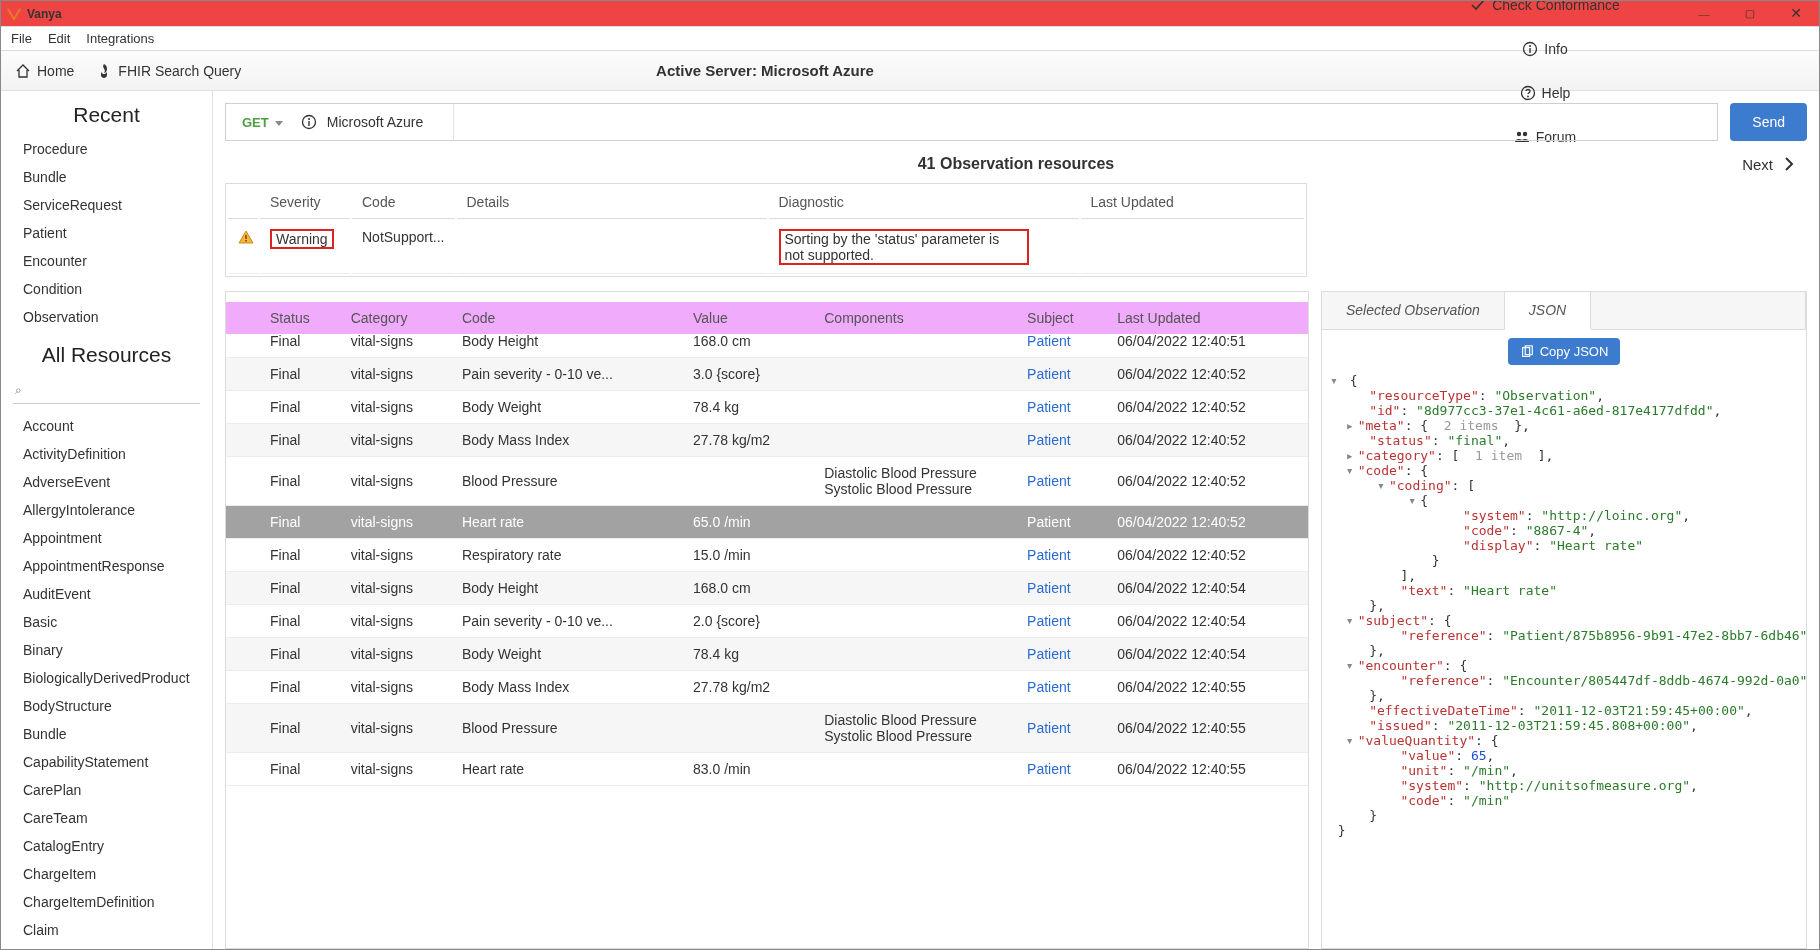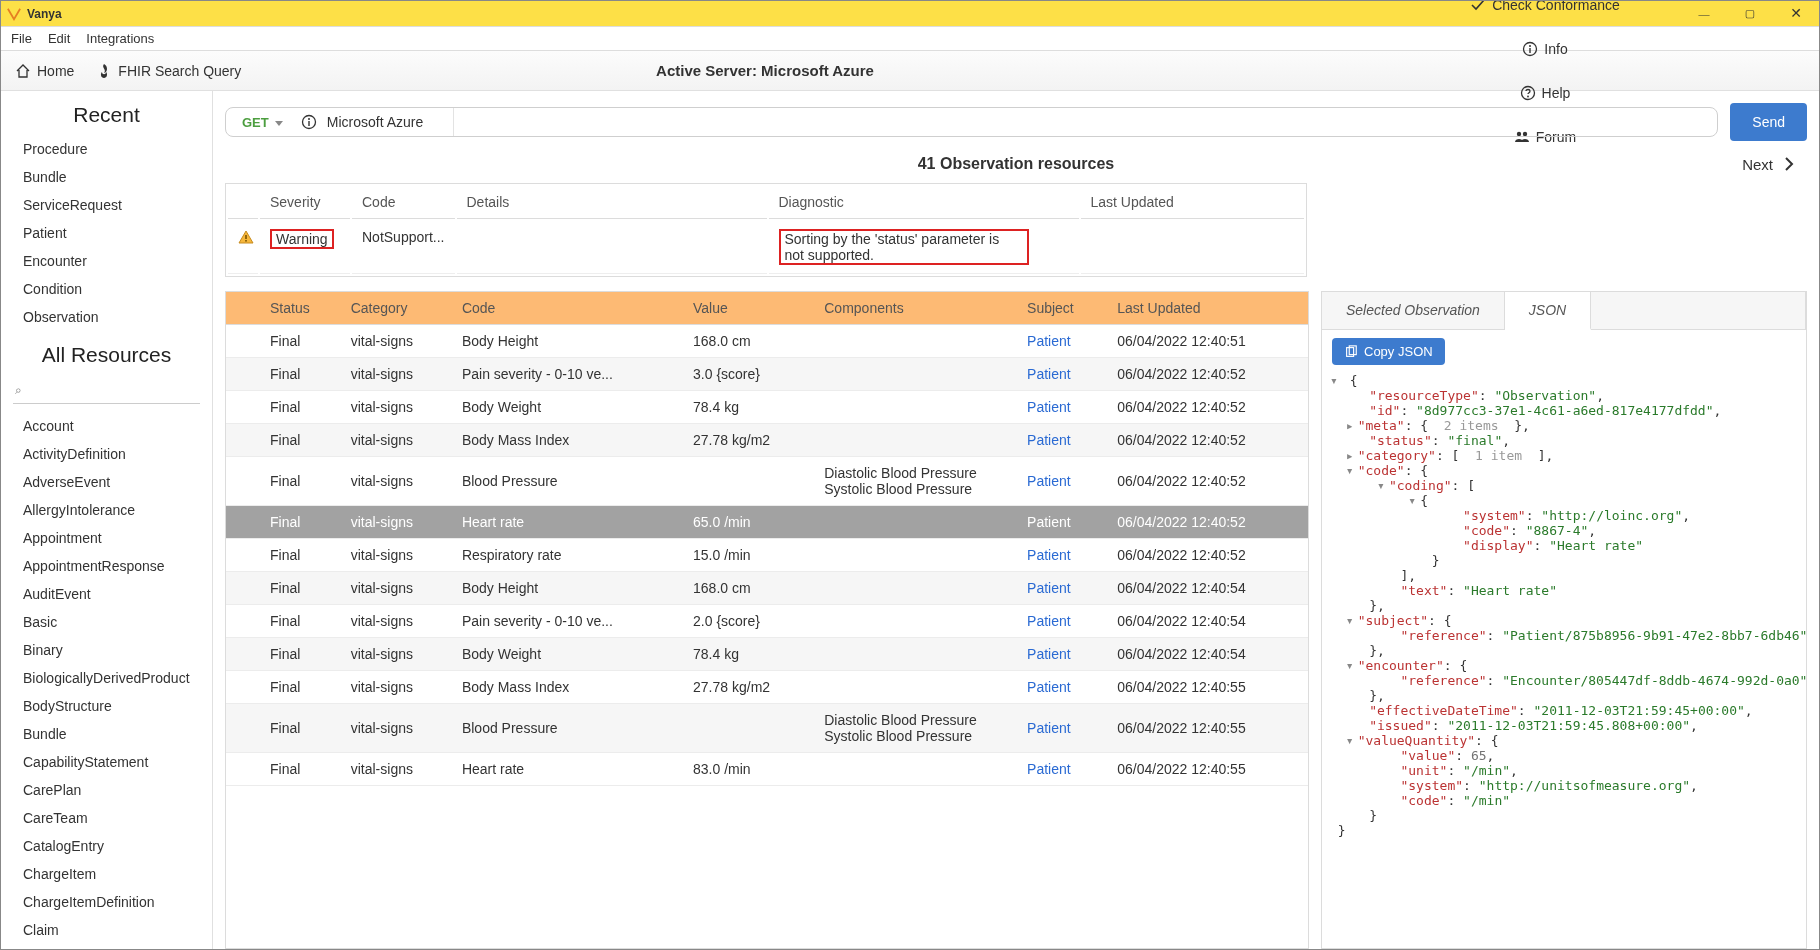--- a/index.html
+++ b/index.html
@@ -1,18 +1,18 @@
 <!DOCTYPE html>
 <html><head>
 <meta charset="utf-8">
 <style>
   * { box-sizing: border-box; margin: 0; padding: 0; }
   body { font-family: "Segoe UI", Arial, sans-serif; font-size: 13px; color: #333; background: #fff; width: 1820px; height: 950px; overflow: hidden; border:1px solid #888;}
   
-  .titlebar { display: flex; align-items: center; justify-content: space-between; height: 26px; background: #fde047; border-bottom: 1px solid #ddd; }
+  .titlebar { display: flex; align-items: center; justify-content: space-between; height: 26px; background: #ef4444; border-bottom: 1px solid #ddd; }
   .titlebar-left { display: flex; align-items: center; gap: 6px; padding-left: 6px; }
   .titlebar-left svg { width:14px; height:14px;}
   .app-title { font-weight: bold; font-size: 12px; }
   .winbtns { display: flex; }
   .winbtn { width: 46px; height: 26px; display: flex; align-items: center; justify-content: center; font-family: "Segoe UI Symbol"; font-size: 11px;}
   .winbtn.close { font-size:14px;}
   
   .menubar { display: flex; gap: 16px; padding: 4px 10px 4px 10px; font-size: 13px; border-bottom: 1px solid #ddd; align-items: flex-end; }
   .menu-item { cursor: default; }
   
@@ -27,21 +27,21 @@
   .mainwrap { display:flex; height:calc(950px - 26px - 26px - 40px); }
   .sidebar { width:212px; border-right:1px solid #e0e0e0; overflow-y:auto;}
   .side-hdr { text-align:center; font-size:21px; padding:12px 0 8px 0; color:#222;}
   .side-list-item { padding:6px 12px 6px 22px; font-size:14px; cursor:default;}
   .search-input { width:calc(100% - 24px); margin:4px 12px 8px 12px; border:none; border-bottom:1px solid #ccc; font-size:14px; padding:4px 2px; outline:none;}
   .search-wrap { position:relative;}
   .search-wrap .mag { position:absolute; left:14px; top:8px; color:#888; font-size:12px;}
   .search-input{ padding-left:20px;}
   
   .content { flex:1; display:flex; flex-direction:column; padding:12px 12px 0 12px; overflow:hidden;}
-  .urlbar { display:flex; align-items:center; gap:0; border:1px solid #cfcfcf; border-radius:8px; height:30px; }
+  .urlbar { display:flex; align-items:center; gap:0; border:1px solid #cfcfcf; border-radius:0; height:38px; }
   .geturl-wrap{display:flex; align-items:center; flex:1;}
   .methodbtn { color:#4c9e3f; font-weight:bold; font-size:13px; padding:0 8px 0 16px;}
   .methodbtn::after{content:""; border-left:4px solid transparent;border-right:4px solid transparent;border-top:5px solid #888; display:inline-block; margin-left:6px; vertical-align:middle;}
   .info-icon{ margin:0 10px;}
   .server-label{ font-size:14px; padding-right:30px; border-right:1px solid #e3e3e3; margin-right:14px; height:100%; display:flex; align-items:center;}
   .url-text { flex:1; font-size:14px; white-space:nowrap; overflow:hidden;}
   .url-highlight-box{ border:2px solid #d22; padding:1px 2px; display:inline-block;}
   .send-btn{ background:#3d7bce; color:#fff; border:none; height:38px; padding:0 22px; border-radius:4px; font-size:14px; margin-left:12px;}
   .urlrow{ display:flex; align-items:center;}
   
@@ -52,39 +52,39 @@
   .oo-table{ border:1px solid #dcdcdc; width:calc(100% - 500px); font-size:14px;}
   .oo-table th, .oo-table td{ text-align:left; padding:8px 10px; border-bottom:1px solid #eee; vertical-align:top;}
   .oo-table th{ color:#555; font-weight:normal; background:#fff; border-bottom:1px solid #dcdcdc;}
   .oo-table .warn-cell{width:30px; padding:8px 0 0 10px;}
   .redbox{ border:2px solid #d22; padding:0 4px; display:inline-block;}
   
   .split { display:flex; gap:12px; margin-top:14px; flex:1; min-height:0;}
   .obs-table-wrap{ flex:1; overflow:auto; border:1px solid #dcdcdc;}
   .obs-table{ width:100%; border-collapse:collapse; font-size:14px;}
   .obs-table th, .obs-table td{ text-align:left; padding:8px 10px; border-bottom:1px solid #ececec; white-space:nowrap; overflow:hidden; text-overflow:ellipsis;}
-  .obs-table th{ color:#555; font-weight:normal; border-bottom:1px solid #dcdcdc; background:#fdba74; position:sticky; top:0;}
+  .obs-table th{ color:#555; font-weight:normal; border-bottom:1px solid #dcdcdc; background:#f0abfc; position:sticky; top:10px;}
   .obs-table tbody tr:nth-child(even){ background:#f6f6f6;}
   .obs-table tbody tr.selected{ background:#a2a2a2 !important; color:#fff;}
   .obs-table tbody tr.selected .subj-link{ color:#fff;}
   .obs-table td.compcol{ white-space:normal; max-width:150px;}
   .subj-link{ color:#2a6ad3; cursor:pointer;}
   .obs-table th:first-child, .obs-table td:first-child{ width:34px;}
   
   .right-panel{ width:486px; display:flex; flex-direction:column; border:1px solid #dcdcdc;}
   .tabs{ display:flex; border-bottom:1px solid #dcdcdc;}
   .tab{ flex:0 0 auto; padding:10px 24px; font-size:14px; color:#555; border-right:1px solid #dcdcdc;font-style:italic;}
   .tab.active{ border-bottom:2px solid #fff; margin-bottom:-1px; background:#fff;}
   .tab.inactive{ background:#f6f6f6;}
-  .copyrow{ display:flex; justify-content:flex-start; padding:8px 10px;}
+  .copyrow{ display:flex; justify-content:center; padding:8px 10px;}
   .copy-btn{ background:#3d7bce; color:#fff; border:none; border-radius:4px; padding:6px 12px; font-size:13px; display:flex; align-items:center; gap:6px;}
   .json-area{ flex:1; overflow:auto; font-family:Consolas,monospace; font-size:13px; padding:0 8px 8px 8px; white-space:pre; color:#333;}
   .jk{ color:#b33;} 
   .js{ color:#2a7a2a;} 
-  .jn{ color:#737373;}
+  .jn{ color:#1d4ed8;}
   .jg{ color:#999;}
   .toggle{ color:#888; display:inline-block; width:12px;}
   .json-area::-webkit-scrollbar{height:16px;width:16px;}
   .json-area::-webkit-scrollbar-thumb{background:#c8c8c8;}
   .json-area::-webkit-scrollbar-track{background:#f0f0f0;}
   
   svg{flex-shrink:0;}
 </style>
 </head>
 <body>

